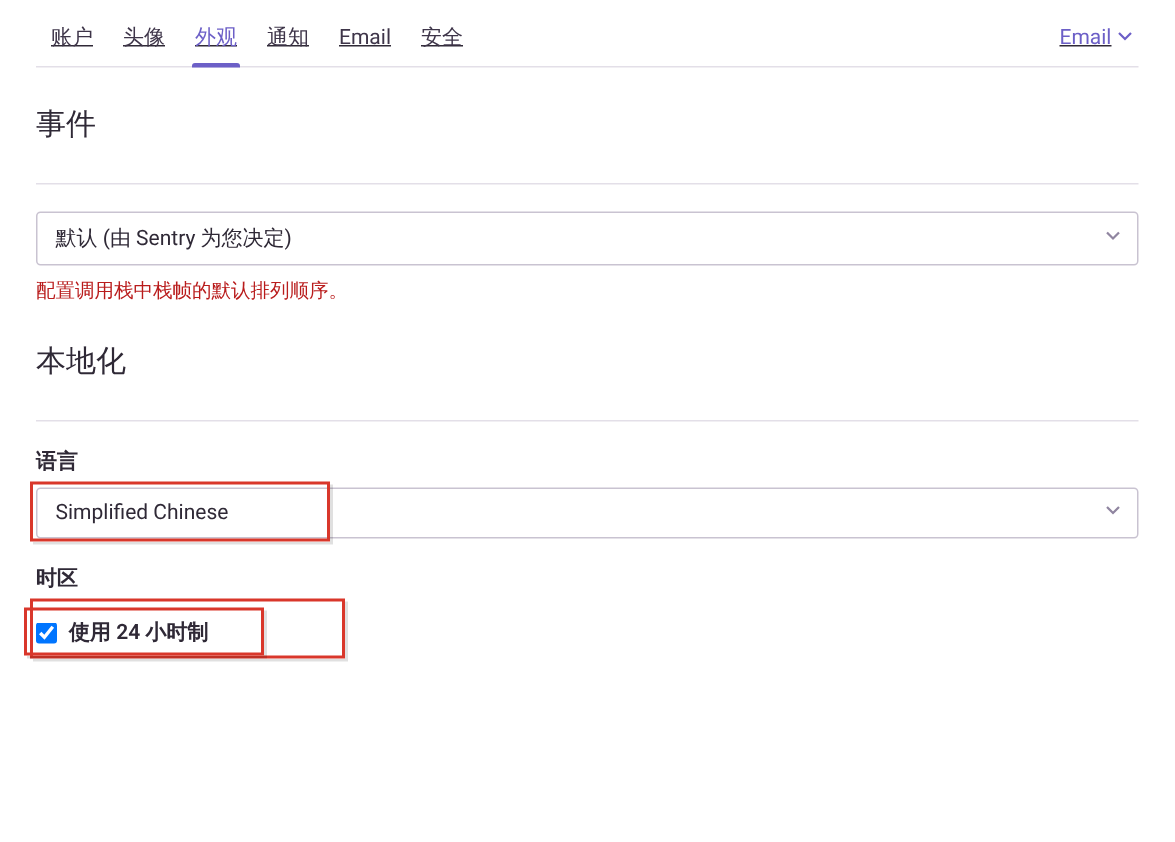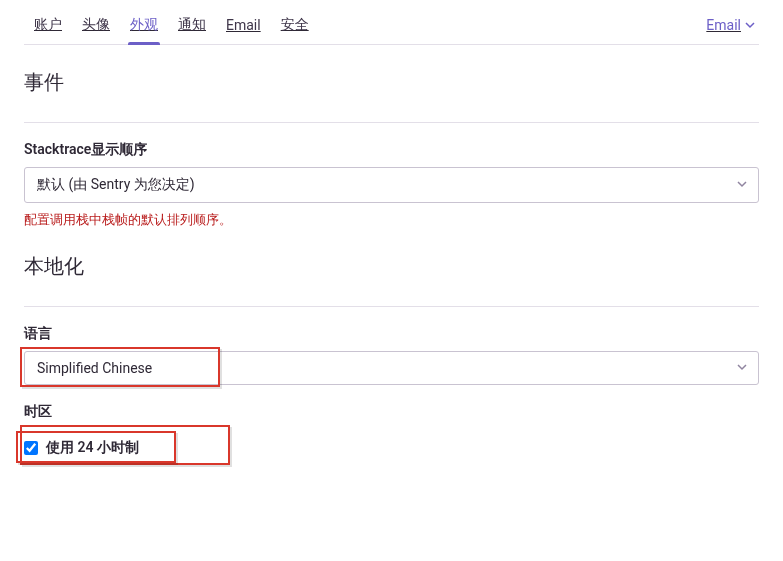--- a/index.html
+++ b/index.html
@@ -137,21 +137,20 @@
         <svg viewBox="0 0 10 10">
             <path d="M1 3 L5 7 L9 3" fill="none" stroke="#6c5fc7" stroke-width="1.5"></path>
           </svg>
       </span>
     </div>
   </div>
 
   <h2 class="section">事件</h2>
 
   <div class="field">
-    <span class="field-label">Stacktrace显示顺序</span>
     <div class="select">
       <div class="select-box">
         <span>默认 (由 Sentry 为您决定)</span>
         <span class="select-caret">
           <svg viewBox="0 0 12 12">
               <path d="M2 4 L6 8 L10 4" fill="none" stroke="#9085a0" stroke-width="1.5"></path>
             </svg>
         </span>
       </div>
     </div>

